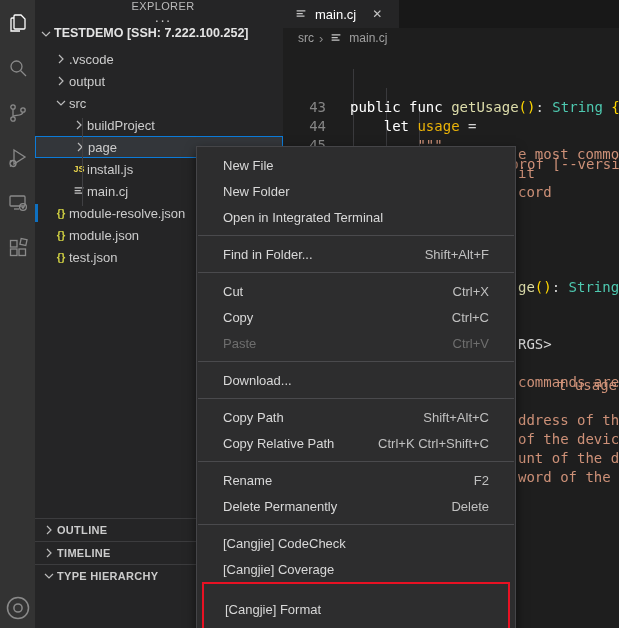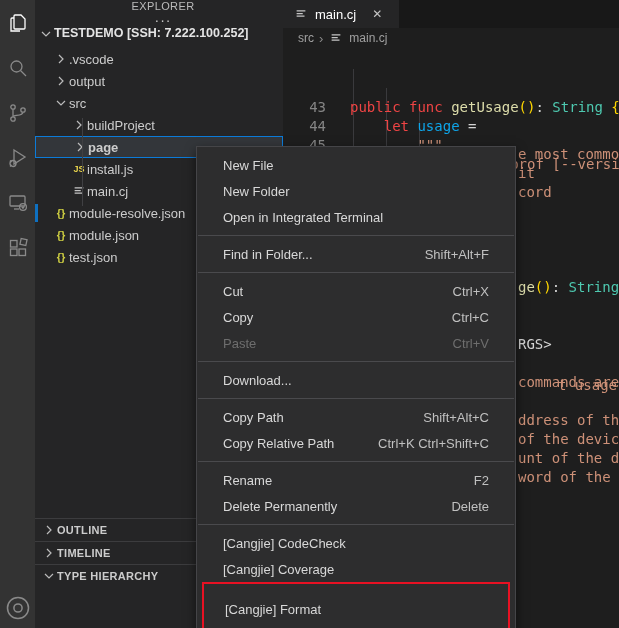--- a/index.html
+++ b/index.html
@@ -21,21 +21,21 @@
   .sidebar{position:absolute;left:35px;top:0;width:248px;height:628px;background:#252526;color:#cccccc;}
   .sb-header{height:26px;display:flex;align-items:center;justify-content:space-between;
              padding:0 12px 0 20px;font-size:11px;color:#bbbbbb;letter-spacing:.4px;flex-direction:column;}
   .sb-header .more{font-size:14px;color:#c5c5c5;cursor:pointer;letter-spacing:1px;}
   .root-row{height:22px;display:flex;align-items:flex-start;padding-left:3px;cursor:pointer;}
   .root-label{font-weight:bold;font-size:12.5px;color:#e4e4e4;white-space:nowrap;}
   .trow{height:22px;display:flex;align-items:center;font-size:13px;color:#cccccc;cursor:pointer;
         box-sizing:border-box;white-space:nowrap;}
   .trow.lvl1{padding-left:18px;}
   .trow.lvl2{padding-left:36px;}
-  .trow.selected{background:#33363a;border:1px solid #0c7bd8;font-weight:bold;}
+  .trow.selected{background:#33363a;border:1px solid #0c7bd8;}
   .ibox{width:16px;height:16px;display:flex;align-items:center;justify-content:center;flex:0 0 16px;}
   .js-badge{color:#e8d44d;font-size:9px;font-weight:bold;}
   .json-badge{color:#cbcb41;font-size:11px;font-weight:bold;}
   .indent-guide{position:absolute;left:47px;top:118px;width:1px;height:88px;background:#404043;}
   .sections{position:absolute;left:0;top:518px;width:248px;}
   .srow{height:22px;display:flex;align-items:center;border-top:1px solid #3c3c3e;
         font-size:11px;font-weight:bold;color:#cccccc;padding-left:6px;cursor:pointer;letter-spacing:.3px;}
 
   
   .editor{position:absolute;left:283px;top:0;width:336px;height:628px;background:#1e1e1e;}
@@ -46,21 +46,21 @@
   .breadcrumb{position:absolute;left:0;top:28px;width:336px;height:20px;display:flex;align-items:center;
               gap:5px;padding-left:15px;font-size:12px;color:#a0a0a0;}
   .bc-sep{color:#8a8a8a;font-size:13px;}
   .code{position:absolute;left:0;top:48px;width:336px;height:580px;
         font-family:"DejaVu Sans Mono",monospace;font-size:14px;line-height:19px;}
   .cline{position:absolute;left:0;height:19px;white-space:pre;}
   .lnum{position:absolute;left:0;width:43px;text-align:right;color:#858585;}
   .ltext{position:absolute;left:67px;white-space:pre;}
   .frag{position:absolute;left:235px;height:19px;white-space:pre;}
   .cguide{position:absolute;width:1px;background:#3a3a3d;}
-  .tok-k{color:#ef4444}.tok-f{color:#dcdcaa}.tok-ty{color:#4ec9b0}.tok-v{color:#0ea5e9}
+  .tok-k{color:#ffffff}.tok-f{color:#dcdcaa}.tok-ty{color:#4ec9b0}.tok-v{color:#eab308}
   .tok-s{color:#ce9178}.tok-p{color:#d4d4d4}.tok-b{color:#ffd700}
 
   
   .menu{position:absolute;left:196px;top:146px;width:320px;background:#2d2d2e;border:1px solid #454548;
         box-sizing:border-box;box-shadow:0 4px 10px rgba(0,0,0,.55);padding:5px 0;z-index:10;
         font-size:13px;color:#d8d8d8;}
   .mi{height:26px;display:flex;align-items:center;justify-content:space-between;
       padding:0 26px;cursor:pointer;}
   .mi .sc{color:#c0c0c0;}
   .mi.disabled{color:#6e6e6e;cursor:default;}

